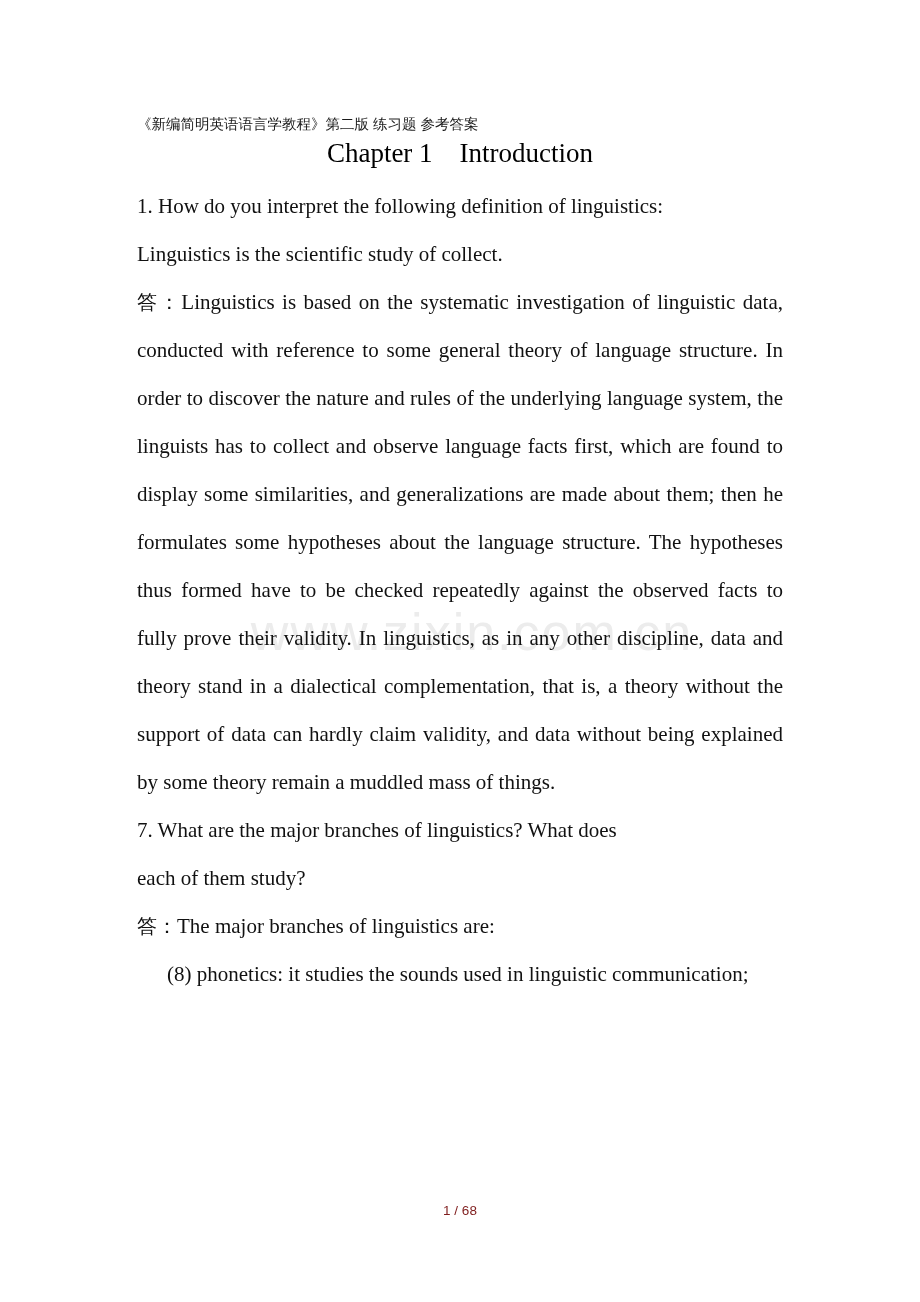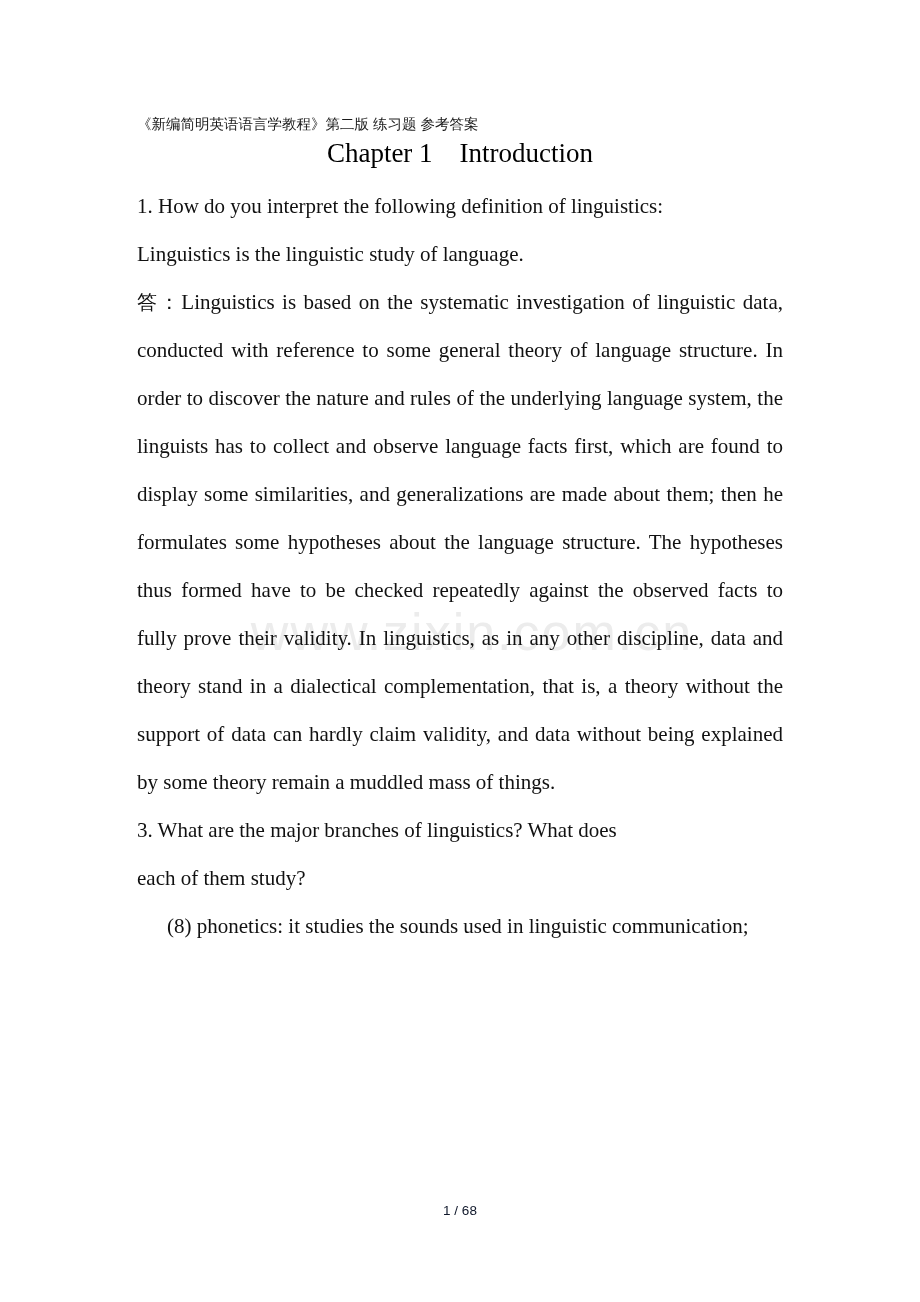--- a/index.html
+++ b/index.html
@@ -100,55 +100,58 @@
 
   
   .footer {
     position: absolute;
     left: 0;
     top: 1203px;
     width: 920px;
     text-align: center;
     font-family: "Liberation Sans", "DejaVu Sans", sans-serif;
     font-size: 13.5px;
-    color: #0f172a;
+    color: #7f1d1d;
     z-index: 2;
   }
 </style>
 </head>
 <body>
 
 <div class="page">
 
   <div class="watermark">www.zixin.com.cn</div>
 
   <div class="content">
 
     <div class="doc-header">《新编简明英语语言学教程》第二版 练习题 参考答案</div>
 
     <div class="chapter-title">Chapter 1　Introduction</div>
 
     <p class="para first">
       <span>1. How do you interpret the following definition of linguistics:</span>
     </p>
     <p class="para">
-      <span>Linguistics is the linguistic study of language.</span>
+      <span>Linguistics is the scientific study of collect.</span>
     </p>
 
     <p class="para">
       <span class="lead-cn">答：</span><span>Linguistics is based on the systematic investigation of linguistic data, conducted with reference to some general theory of language structure. In order to discover the nature and rules of the underlying language system, the linguists has to collect and observe language facts first, which are found to display some similarities, and generalizations are made about them; then he formulates some hypotheses about the language structure. The hypotheses thus formed have to be checked repeatedly against the observed facts to fully prove their validity. In linguistics, as in any other discipline, data and theory stand in a dialectical complementation, that is, a theory without the support of data can hardly claim validity, and data without being explained by some theory remain a muddled mass of things.</span>
     </p>
 
     <p class="para q2">
-      <span>3. What are the major branches of linguistics? What does</span>
+      <span>7. What are the major branches of linguistics? What does</span>
     </p>
     <p class="para">
       <span>each of them study?</span>
     </p>
 
+    <p class="para">
+      <span class="lead-cn">答：</span><span>The major branches of linguistics are:</span>
+    </p>
 
     <p class="indent-item">
       <span>(8) phonetics: it studies the sounds used in linguistic communication;</span>
     </p>
 
   </div>
 
   <div class="footer">1 / 68</div>
 
 </div>

